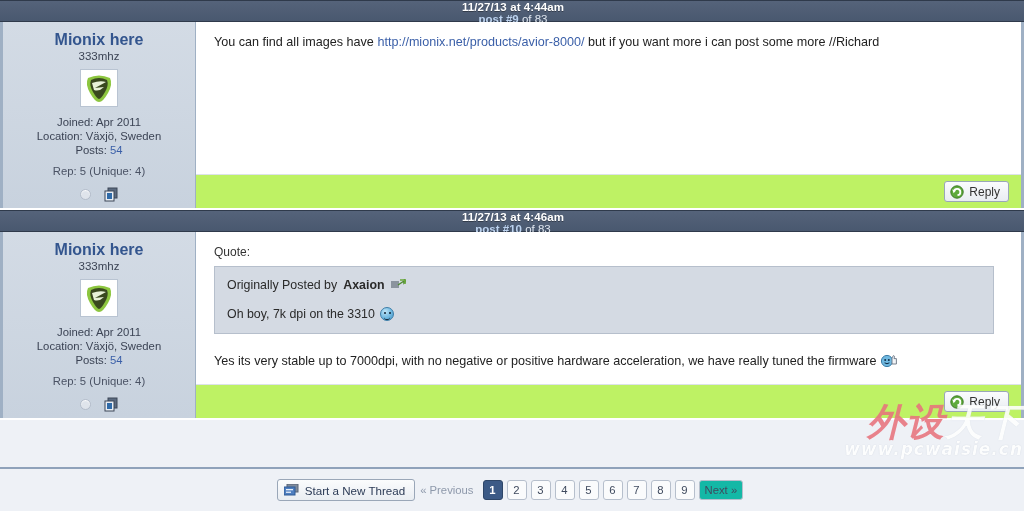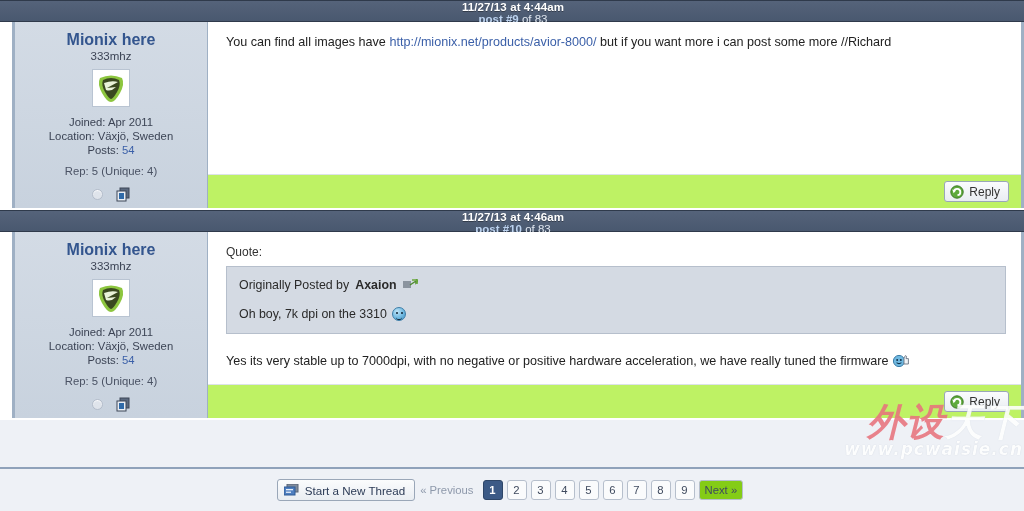--- a/index.html
+++ b/index.html
@@ -68,21 +68,20 @@
   .userinfo {
     width: 196px;
     min-height: 182px;
     background: #cfd7e2;
     background-image: linear-gradient(to bottom, #d3dbe5 0%, #c8d2de 100%);
     border-right: 1px solid #9fb0c4;
     border-left: 3px solid #9fb0c4;
     text-align: center;
     padding: 8px 6px 6px 6px;
     position: relative;
-    margin-left: 12px;
   }
 
   .username {
     font-size: 16px;
     font-weight: bold;
     color: #33558e;
     line-height: 19px;
     margin-bottom: 1px;
   }
 
@@ -287,21 +286,21 @@
     font-size: 11.3px;
     color: #8e99ab;
     padding: 0 5px;
   }
   .page-next {
     color: #3f4a5e;
     border: 1px solid #b6bfcc;
     border-radius: 3px;
     height: 20px;
     line-height: 18px;
-    background: #84cc16;
+    background: #14b8a6;
   }
 
   .page-num {
     min-width: 20px;
     height: 20px;
     line-height: 18px;
     text-align: center;
     font-size: 11.3px;
     color: #3f4a5e;
     border: 1px solid #b6bfcc;

